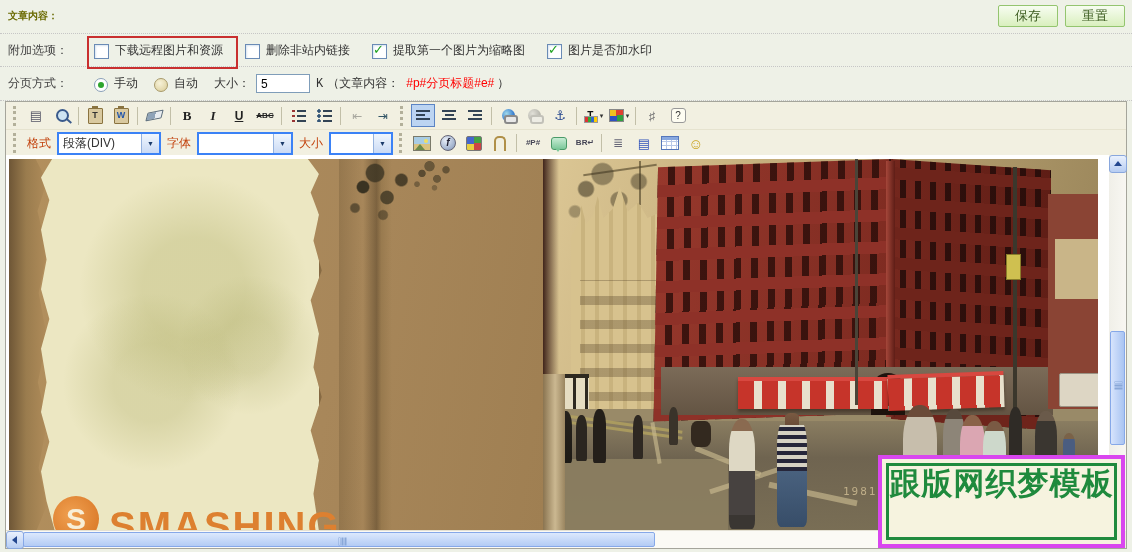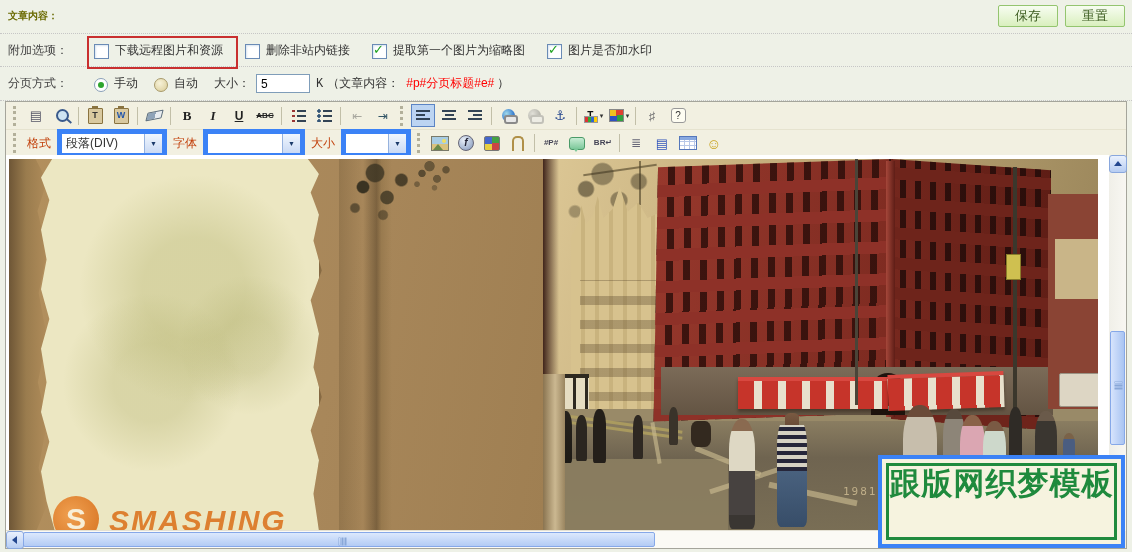--- a/index.html
+++ b/index.html
@@ -38,21 +38,21 @@
   .toolbar{position:absolute;left:0;top:0;right:0;height:53px;background:#f2f0e1;border-bottom:1px solid #c9c6b2;}
   .tb-row{height:26px;display:flex;align-items:center;padding:0 3px;}
   .tb-row:first-child{height:27px;border-bottom:1px solid #e6e3cf;}
   .tb-btn{min-width:22px;height:21px;display:inline-flex;align-items:center;justify-content:center;
           margin:0 1px;border:1px solid transparent;cursor:pointer;position:relative;}
   .tb-btn.active{background:#bcd4f2;border-color:#5b84c4;}
   .tb-btn.dis{opacity:.45;filter:grayscale(1);}
   .tb-sep{width:1px;height:18px;background:#c2bfa8;margin:0 3px;}
   .tb-handle{width:3px;height:20px;border-left:3px dotted #b3b09a;margin:0 4px;}
   .tb-label{margin:0 4px;color:#c2410c;}
-  .sb{border:5px solid #3b82f6;height:19px;background:#fff;display:inline-flex;align-items:stretch;margin:0 2px;}
+  .sb{border:2px solid #3b82f6;height:19px;background:#fff;display:inline-flex;align-items:stretch;margin:0 2px;}
   .sb-val{flex:1;display:flex;align-items:center;padding-left:4px;white-space:nowrap;overflow:hidden;}
   .sb-arr{width:17px;background:linear-gradient(#f0f6fe,#cadaf4);border-left:1px solid #96b2dd;
           display:flex;align-items:center;justify-content:center;font-size:7px;color:#1a3a6a;cursor:pointer;}
   .dd{font-size:7px;color:#333;margin-left:2px;}
 
   
   .ico{display:inline-flex;align-items:center;justify-content:center;line-height:1;}
   .g-doc{color:#556;font-size:13px;}
   .g-docblue{color:#3355bb;font-size:13px;}
   .g-b{font-weight:bold;font-family:"Liberation Serif",serif;font-size:13px;color:#222;}
@@ -153,21 +153,21 @@
       radial-gradient(circle at 45% 20%,rgba(58,51,34,.8) 0 12%,transparent 14%),
       radial-gradient(circle at 60% 55%,rgba(67,58,38,.85) 0 10%,transparent 12%),
       radial-gradient(circle at 20% 70%,rgba(58,51,34,.65) 0 5%,transparent 7%),
       radial-gradient(circle at 78% 30%,rgba(53,46,30,.8) 0 7%,transparent 9%),
       radial-gradient(circle at 55% 80%,rgba(53,46,30,.5) 0 6%,transparent 8%);}
   .sp1{left:330px;top:0;width:80px;height:70px;}
   .sp2{left:398px;top:0;width:50px;height:36px;opacity:.7;}
   .smash-logo{position:absolute;left:44px;top:337px;width:46px;height:46px;border-radius:50%;
       background:radial-gradient(circle at 40% 40%,#f0a050,#dd7f2e 70%);color:#f8eed6;font-weight:bold;
       font-size:30px;display:flex;align-items:center;justify-content:center;}
-  .smash-text{position:absolute;left:100px;top:345px;font-size:30px;font-weight:bold;color:#dd8030;letter-spacing:2px;font-style:italic;}
+  .smash-text{position:absolute;left:100px;top:345px;font-size:40px;font-weight:bold;color:#dd8030;letter-spacing:2px;}
 
   
   .photo{position:absolute;left:534px;top:0;width:555px;height:100%;overflow:hidden;
          background:linear-gradient(105deg,#dcc795 0%,#c2ab79 40%,#937f55 100%);}
   .crane{position:absolute;background:#55482c;opacity:.65;}
   .c1{left:40px;top:10px;width:74px;height:2px;transform:rotate(-8deg);}
   .c2{left:96px;top:2px;width:2px;height:44px;}
   .sp3{left:10px;top:0;width:110px;height:75px;opacity:.55;}
   .bld-cream{position:absolute;left:28px;top:28px;width:116px;height:310px;
       background:repeating-linear-gradient(90deg,#d7c28e 0 10px,#c9b37e 10px 14px);
@@ -216,21 +216,21 @@
   .person{position:absolute;border-radius:45% 45% 12% 12%/28% 28% 8% 8%;background-repeat:no-repeat;}
   .photo-date{position:absolute;left:300px;top:326px;color:#cdbb92;font-size:11px;letter-spacing:2px;opacity:.85;
       font-family:"DejaVu Sans Mono",monospace;}
   .left-edge{position:absolute;left:0;top:0;width:16px;height:100%;
       background:linear-gradient(90deg,rgba(48,20,14,.9),rgba(48,20,14,0));}
   .pillar{position:absolute;left:0;top:215px;width:22px;height:160px;
       background:linear-gradient(90deg,#8a7450,#cbb891 55%,#9a8560);}
 
   
   .watermark{position:absolute;left:878px;top:455px;width:239px;height:77px;z-index:50;
-      background:#f6f3df;border:4px solid #3b82f6;
+      background:#f6f3df;border:4px solid #d946ef;
       box-shadow:inset 0 0 0 4px #f6f3df,inset 0 0 0 7px #1f8a3d;
       text-align:center;color:#1f8a3d;padding-top:8px;box-sizing:content-box;}
   .wm-line1{font-size:31px;font-weight:bold;letter-spacing:1px;line-height:1.1;}
   .wm-line2{font-size:30px;font-weight:bold;line-height:1.1;}
 </style>
 </head>
 <body>
 
 <div id="app">
 

